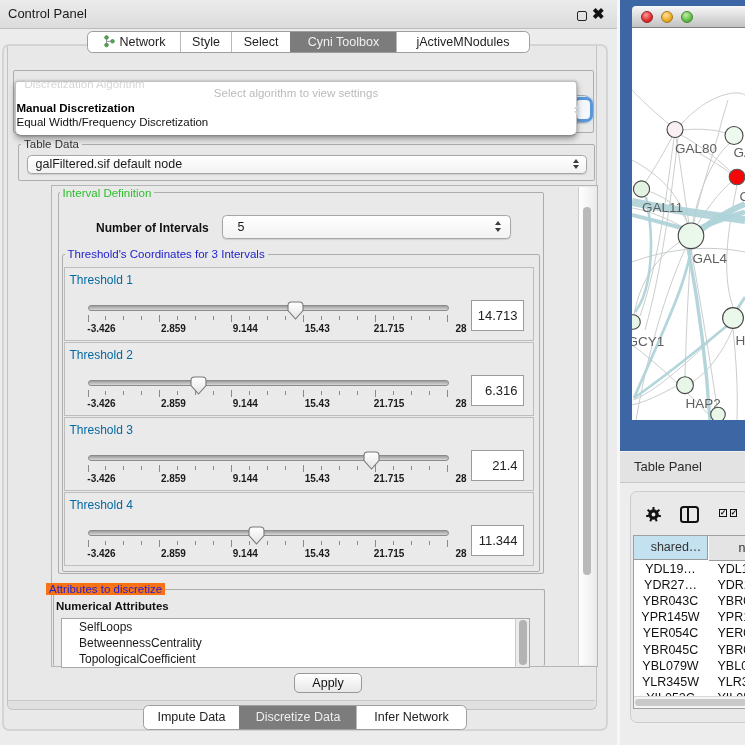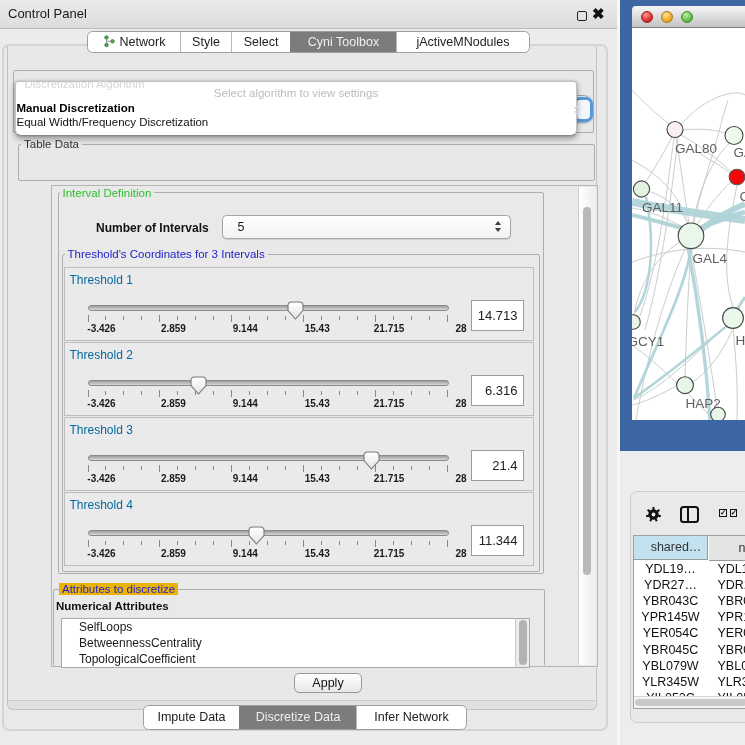--- a/index.html
+++ b/index.html
@@ -96,20 +96,25 @@
     </div>
   <div class="abs" id="ic-float"></div>
   <div class="abs" id="ic-close">✖</div>
 
   <div class="grp" style="left:13px;top:70px;width:579px;height:61px;"></div>
   <div class="combo" style="left:20px;top:95px;width:567px;height:26px;"></div>
   <div class="abs" style="left:573px;top:96.5px;width:14px;height:19px;border:3px solid #5a97d6;border-radius:7px;background:#f4f8fc;box-shadow:0 0 3px #7fb2e5;"></div>
 
   <div class="grp" style="left:18px;top:143.5px;width:574.5px;height:35px;"></div>
   <div class="grplab" style="left:21px;top:137.5px;color:#333;">Table Data</div>
+  <div class="combo" style="left:26.5px;top:154.5px;width:558px;height:17.5px;">
+    <span class="txt">galFiltered.sif default node</span>
+    <span class="arr up" style="right:7px;top:3.6px;"></span>
+    <span class="arr dn" style="right:7px;top:9.8px;"></span>
+  </div>
 
   <div class="abs" id="scrollpanel"></div>
   <div class="abs" id="vsb"></div>
   <div class="abs" id="vsbthumb"></div>
 
   <div class="grp" style="left:57.5px;top:192.3px;width:484px;height:380px;"></div>
   <div class="grplab" style="left:59.5px;top:186.5px;color:#2ebe2e;background:#e9e9e9;">Interval Definition</div>
 
   <div class="abs" style="left:96px;top:220.5px;font-size:12px;font-weight:bold;color:#111;">Number of Intervals</div>
   <div class="combo" style="left:221.5px;top:215px;width:287px;height:21.5px;">
@@ -284,21 +289,21 @@
             <stop offset="0" stop-color="#ffffff"></stop>
             <stop offset="0.5" stop-color="#f2f2f2"></stop>
             <stop offset="1" stop-color="#e2e2e2"></stop>
           </linearGradient>
         </defs>
       </svg>
       <div class="vbox" style="top:32.5px;">11.344</div>
     </div>
 
   <div class="grp" style="left:53px;top:588.5px;width:489.5px;height:76px;border-bottom:none;"></div>
-  <div class="grplab" style="left:59px;top:582.5px;color:#2222cc;background:#eab308;">Attributes to discretize</div>
+  <div class="grplab" style="left:46px;top:582.5px;color:#2222cc;background:#f97316;">Attributes to discretize</div>
   <div class="abs" style="left:56px;top:600px;font-size:11.5px;font-weight:bold;color:#111;">Numerical Attributes</div>
   <div class="abs" id="attrlist">
     <div>SelfLoops</div>
     <div>BetweennessCentrality</div>
     <div>TopologicalCoefficient</div>
   </div>
   <div class="abs" id="attrsb"></div>
   <div class="abs" id="attrsbthumb"></div>
 
   <div class="abs" id="apply">Apply</div>
@@ -396,20 +401,23 @@
 <text x="739.5" y="201">C</text>
 <text x="642" y="211.5">GAL11</text>
 <text x="692.5" y="263">GAL4</text>
 <text x="627.5" y="346">GCY1</text>
 <text x="735.5" y="345">H</text>
 <text x="685.5" y="408">HAP2</text>
 </g>
 </svg>
     </div>
 
+  <div class="abs" id="tpbar">
+      <span>Table Panel</span>
+    </div>
   <div class="abs" id="tpbg"></div>
   <div class="abs" id="tablepanel"></div>
   <svg width="17" height="17" viewBox="0 0 17 17" style="position:absolute;left:644.5px;top:506px;">
       <path d="M7.47,3.40 L7.51,0.96 L9.49,0.96 L9.53,3.40 L10.76,3.81 L11.84,4.51 L13.78,3.03 L15.01,4.57 L13.13,6.13 L13.57,7.34 L13.70,8.63 L16.07,9.22 L15.63,11.14 L13.24,10.64 L12.57,11.74 L11.64,12.64 L12.66,14.86 L10.88,15.72 L9.78,13.54 L8.50,13.70 L7.22,13.54 L6.12,15.72 L4.34,14.86 L5.36,12.64 L4.43,11.74 L3.76,10.64 L1.37,11.14 L0.93,9.22 L3.30,8.63 L3.43,7.34 L3.87,6.13 L1.99,4.57 L3.22,3.03 L5.16,4.51 L6.24,3.81 Z" fill="#141414"></path>
       <circle cx="8.5" cy="8.5" r="1.9" fill="#e9e9e9"></circle>
     </svg>
   <div class="abs" id="splitic"></div>
   <div class="cbx" style="left:719px;">✓</div>
   <div class="cbx" style="left:729.8px;">✓</div>
 

